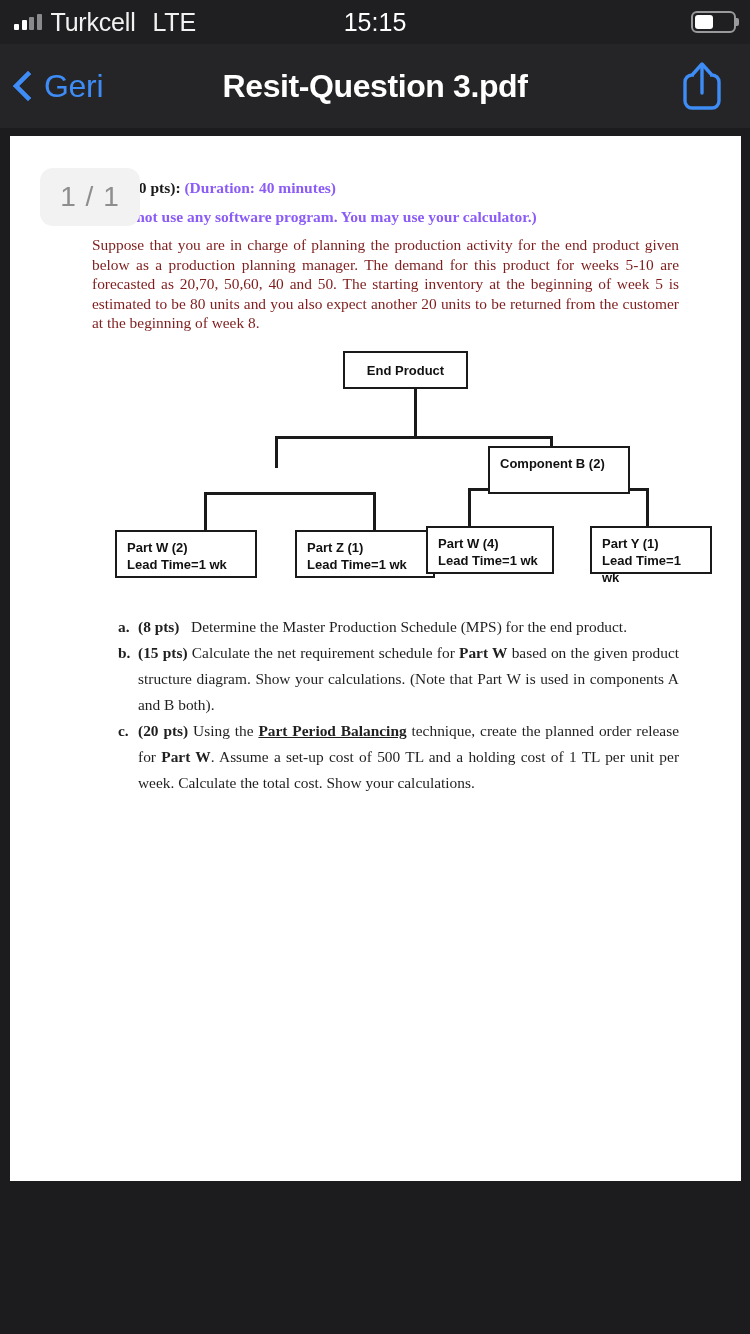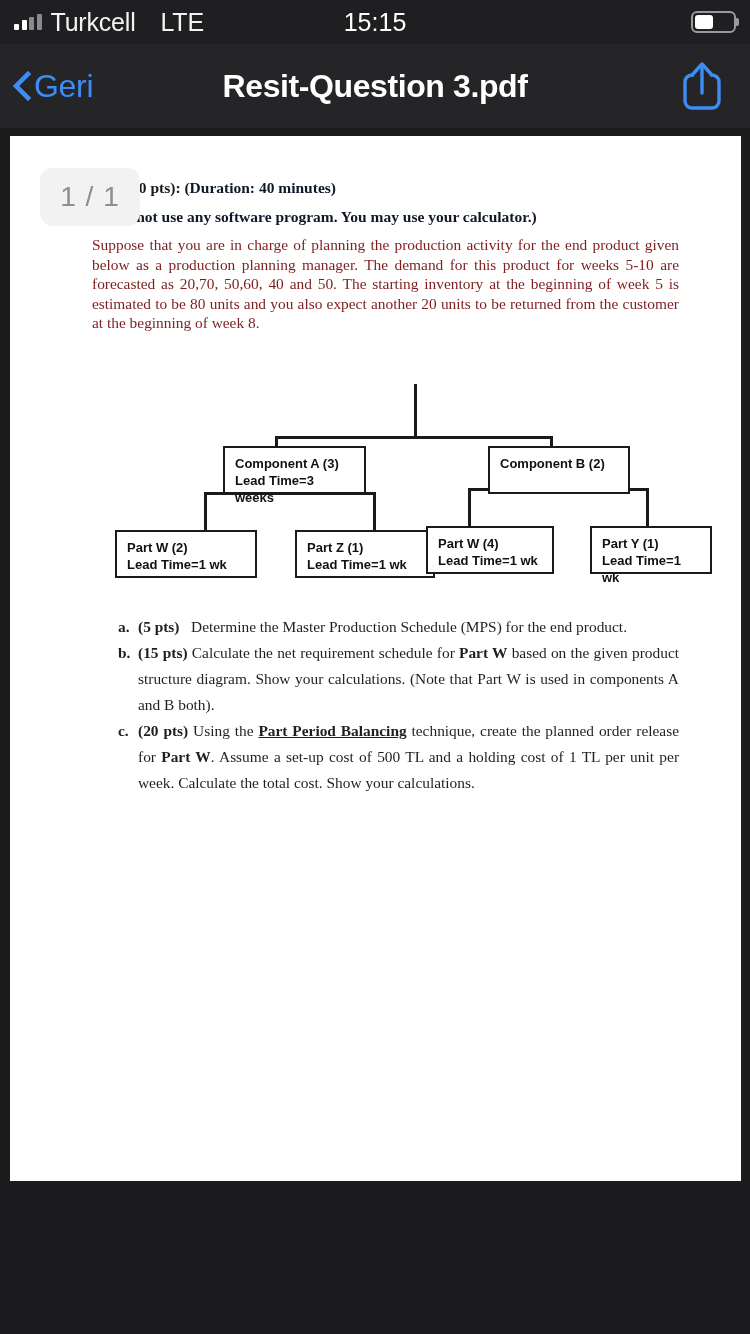--- a/index.html
+++ b/index.html
@@ -50,21 +50,21 @@
   .signal-bars i.b2 { height: 10px; }
   .signal-bars i.b3 { height: 13px; background: #8a8a8d; }
   .signal-bars i.b4 { height: 16px; background: #8a8a8d; }
   .carrier-name {
     font-size: 25px;
     letter-spacing: -0.2px;
     color: #f2f2f2;
   }
   .network-type {
     font-size: 25px;
-    margin-left: 16px;
+    margin-left: 8px;
     letter-spacing: -0.2px;
     color: #f2f2f2;
   }
   .sb-time {
     position: absolute;
     left: 0; right: 0;
     text-align: center;
     font-size: 25px;
     font-weight: 500;
     letter-spacing: 0px;
@@ -110,20 +110,21 @@
     height: 84px;
     background: #252527;
     display: flex;
     align-items: center;
   }
   .back-button {
     position: absolute;
     left: 14px;
     display: flex;
     align-items: center;
+    gap: 10px;
     cursor: pointer;
   }
   .chevron-left {
     width: 20px;
     height: 34px;
     position: relative;
   }
   .chevron-left::before {
     content: "";
     position: absolute;
@@ -193,21 +194,21 @@
   .hdr-line {
     position: absolute;
     left: 84px;
     font-family: "Liberation Serif", serif;
     font-weight: bold;
     font-size: 15.5px;
     white-space: nowrap;
   }
   .hdr-line-1 { top: 43px; }
   .hdr-line-2 { top: 72px; }
-  .red { color: #0f172a; font-family: Liberation Serif, serif; }
+  .red { color: #8b5cf6; font-family: Liberation Serif, serif; }
   .blk { color: #1a1a1a; }
 
   
   .para {
     position: absolute;
     left: 82px;
     width: 587px;
     font-family: "Liberation Serif", serif;
     font-size: 15.4px;
     line-height: 19.5px;
@@ -336,25 +337,24 @@
       <div class="conn" style="left:194px; top:148px; width:3px; height:46px;"></div>
       <div class="conn" style="left:194px; top:144px; width:172px; height:3px;"></div>
       <div class="conn" style="left:194px; top:144px; width:3px; height:40px;"></div>
       <div class="conn" style="left:363px; top:144px; width:3px; height:40px;"></div>
 
       <div class="conn" style="left:458px; top:140px; width:3px; height:42px;"></div>
       <div class="conn" style="left:458px; top:140px; width:181px; height:3px;"></div>
       <div class="conn" style="left:458px; top:140px; width:3px; height:40px;"></div>
       <div class="conn" style="left:636px; top:140px; width:3px; height:40px;"></div>
 
-
-      <div class="node node-pad" style="left:213px; top:98px; width:143px; height:48px;">
-        <div>Component A (3)</div>
-        <div>Lead Time=3 weeks</div>
-      </div>
+      <div class="node node-center" style="left:333px; top:3px; width:125px; height:38px;">
+        <span>End Product</span>
+      </div>
+
 
       <div class="node node-pad" style="left:478px; top:98px; width:142px; height:48px;">
         <div>Component B (2)</div>
       </div>
 
       <div class="node node-pad" style="left:105px; top:182px; width:142px; height:48px;">
         <div>Part W (2)</div>
         <div>Lead Time=1 wk</div>
       </div>
 
@@ -369,21 +369,21 @@
       </div>
 
       <div class="node node-pad" style="left:580px; top:178px; width:122px; height:48px;">
         <div>Part Y (1)</div>
         <div>Lead Time=1 wk</div>
       </div>
     </div>
 
     <div class="qlabel" style="left:108px; top:478px;">a.</div>
     <div class="qitem" style="left:128px; top:478px; width:541px;">
-      <b>(5 pts)</b>&nbsp;&nbsp;&nbsp;<span>Determine the Master Production Schedule (MPS) for the end product.</span>
+      <b>(8 pts)</b>&nbsp;&nbsp;&nbsp;<span>Determine the Master Production Schedule (MPS) for the end product.</span>
     </div>
 
     <div class="qlabel" style="left:108px; top:504px;">b.</div>
     <div class="qitem" style="left:128px; top:504px; width:541px;">
       <b>(15 pts)</b>
       <span>Calculate the net requirement schedule for </span><b>Part W</b><span> based on the given product structure diagram. Show your calculations. (Note that Part W is used in components A and B both).</span>
     </div>
 
     <div class="qlabel" style="left:108px; top:582px;">c.</div>
     <div class="qitem" style="left:128px; top:582px; width:541px;">

